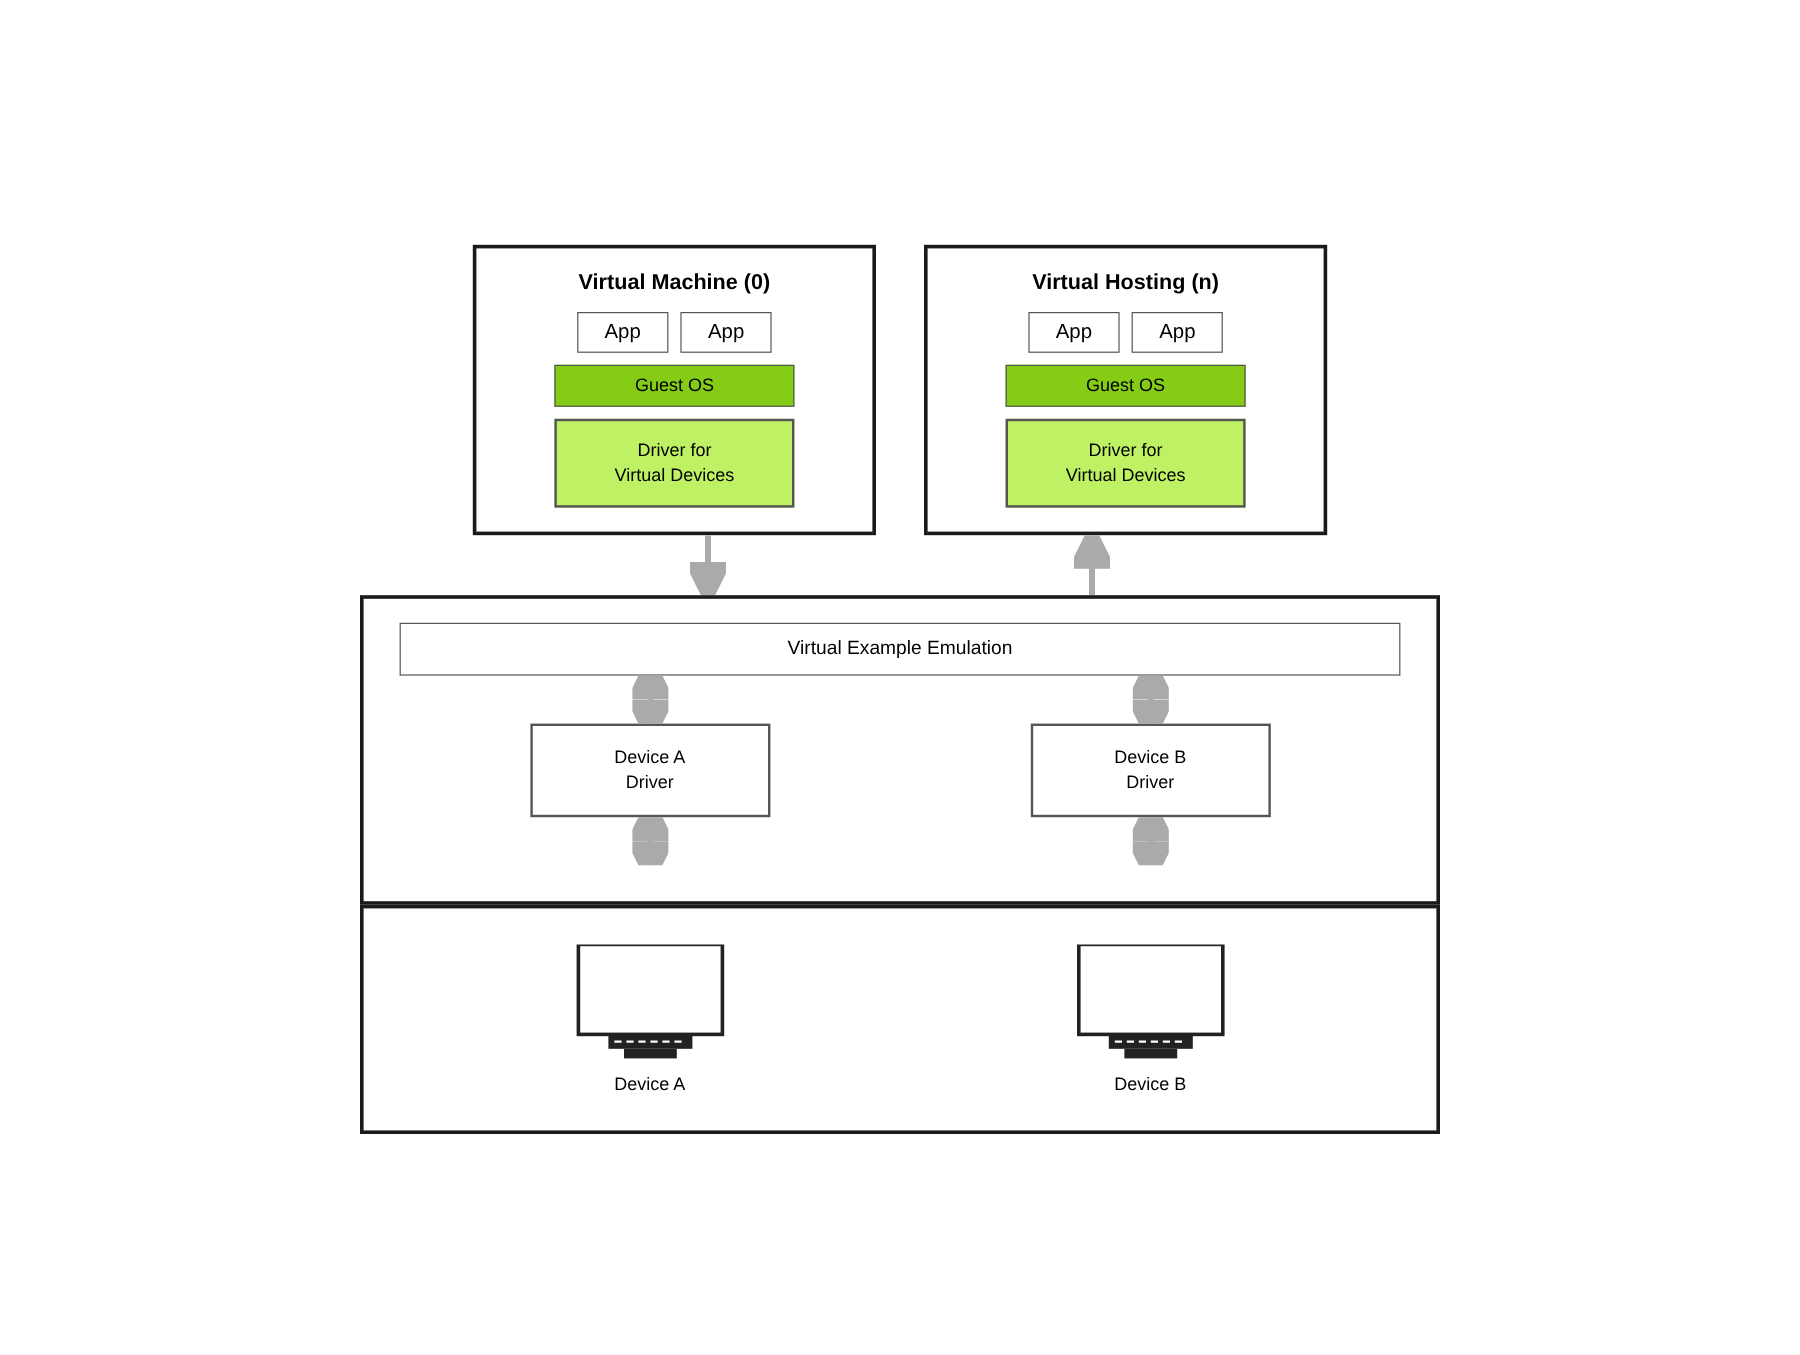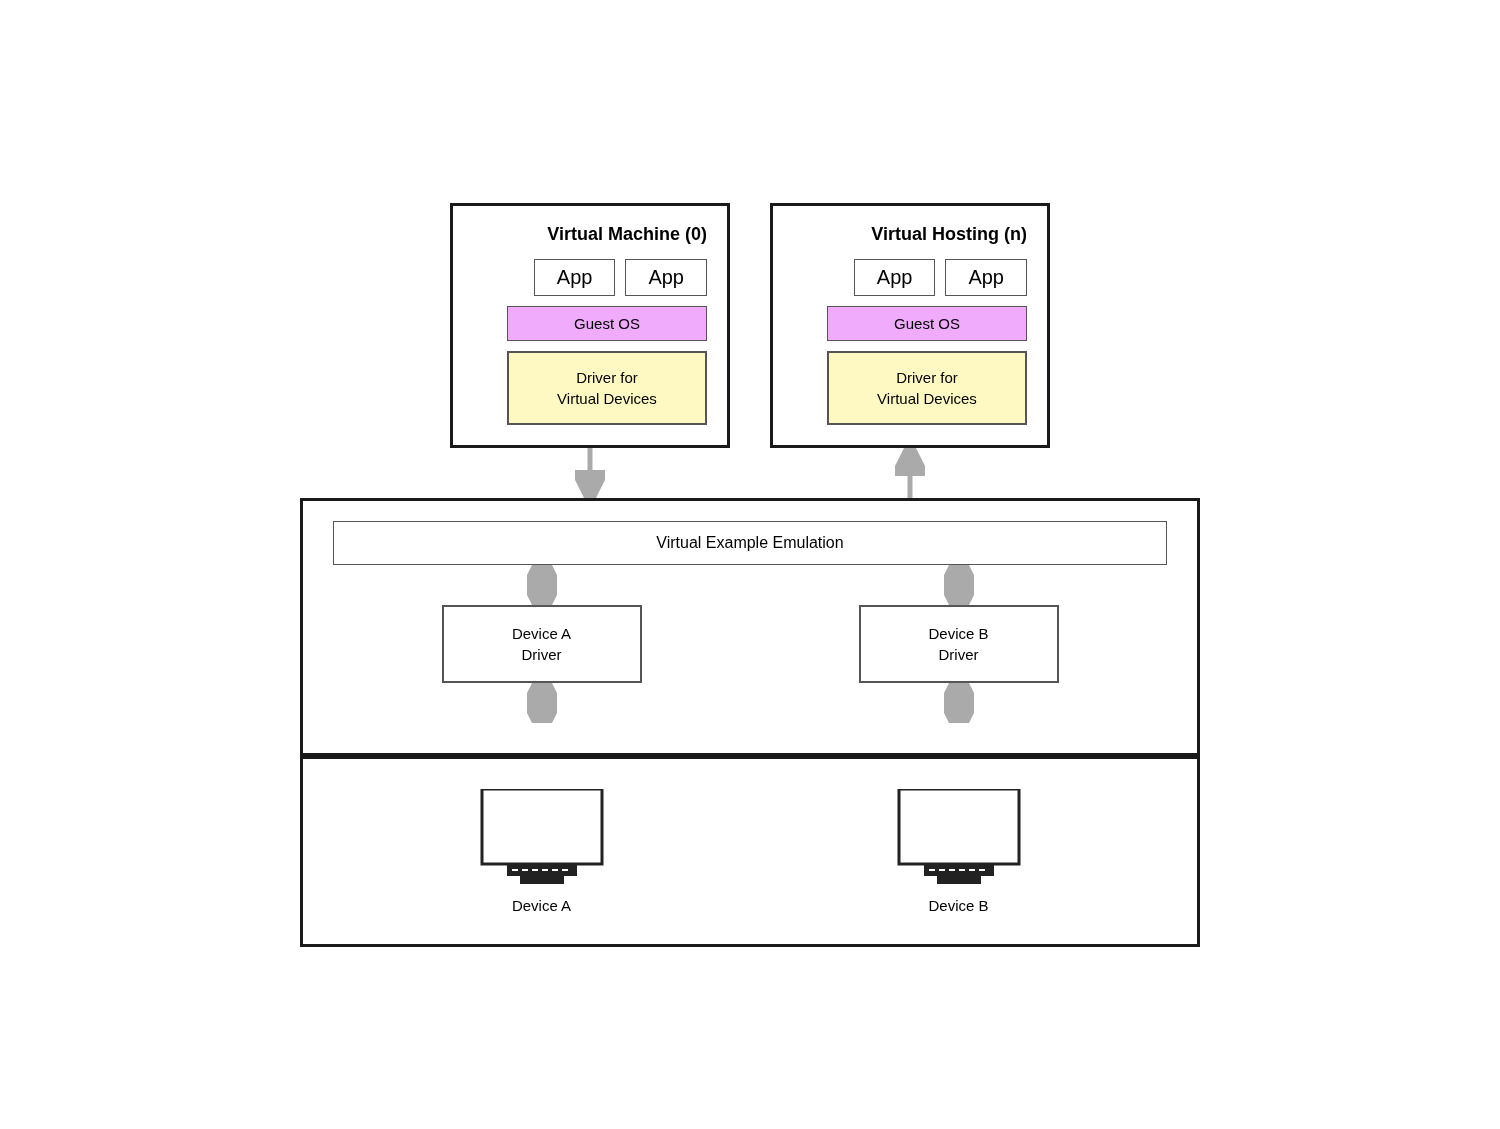--- a/index.html
+++ b/index.html
@@ -25,60 +25,60 @@
       display: flex;
       flex-direction: row;
       gap: 40px;
       width: 100%;
       justify-content: center;
       position: relative;
     }
     .vm-box {
       border: 3px solid #1a1a1a;
       padding: 18px 20px 20px 20px;
-      width: 280px;
+      width: 336px;
       display: flex;
       flex-direction: column;
-      align-items: flex-end;
+      align-items: center;
       gap: 10px;
       background: #fff;
       position: relative;
     }
     .vm-title {
       font-size: 18px;
       font-weight: bold;
       text-align: center;
       margin-bottom: 4px;
     }
     .app-row {
       display: flex;
       flex-direction: row;
       gap: 10px;
     }
     .app-box {
       border: 1.5px solid #555;
       padding: 6px 22px;
-      font-size: 20px;
+      font-size: 17px;
       background: #fff;
     }
     .guest-os-box {
       border: 1.5px solid #555;
       padding: 8px 0;
       width: 200px;
       text-align: center;
       font-size: 15px;
-      background: #f0abfc;
+      background: #84cc16;
     }
     .driver-vd-box {
       border: 2px solid #555;
       padding: 14px 20px;
       width: 200px;
       text-align: center;
       font-size: 15px;
-      background: #fef9c3;
+      background: #bef264;
       line-height: 1.4;
     }
 
     
     .arrow-container-top {
       display: flex;
       flex-direction: row;
       justify-content: center;
       gap: 40px;
       width: 100%;

